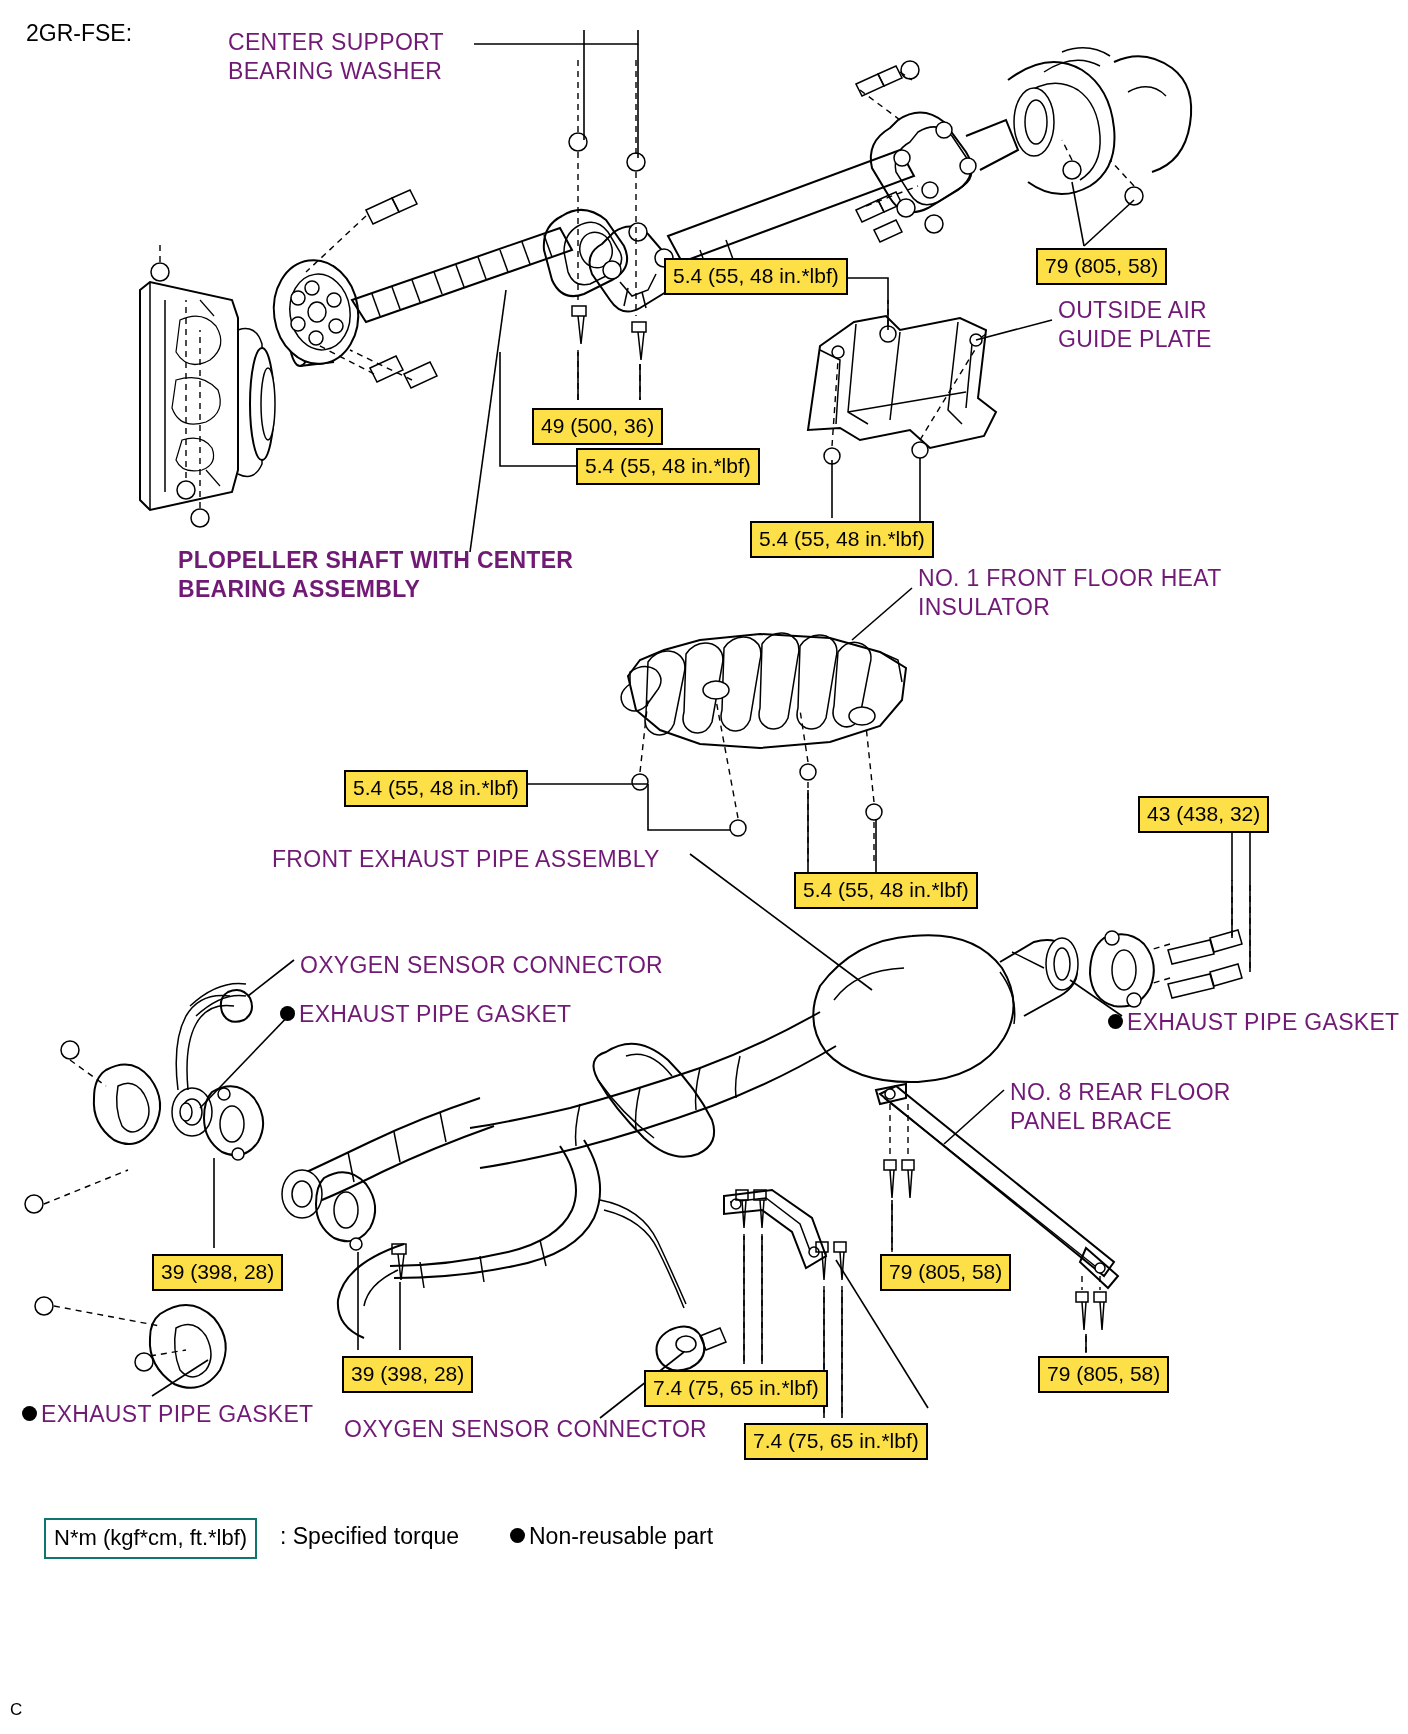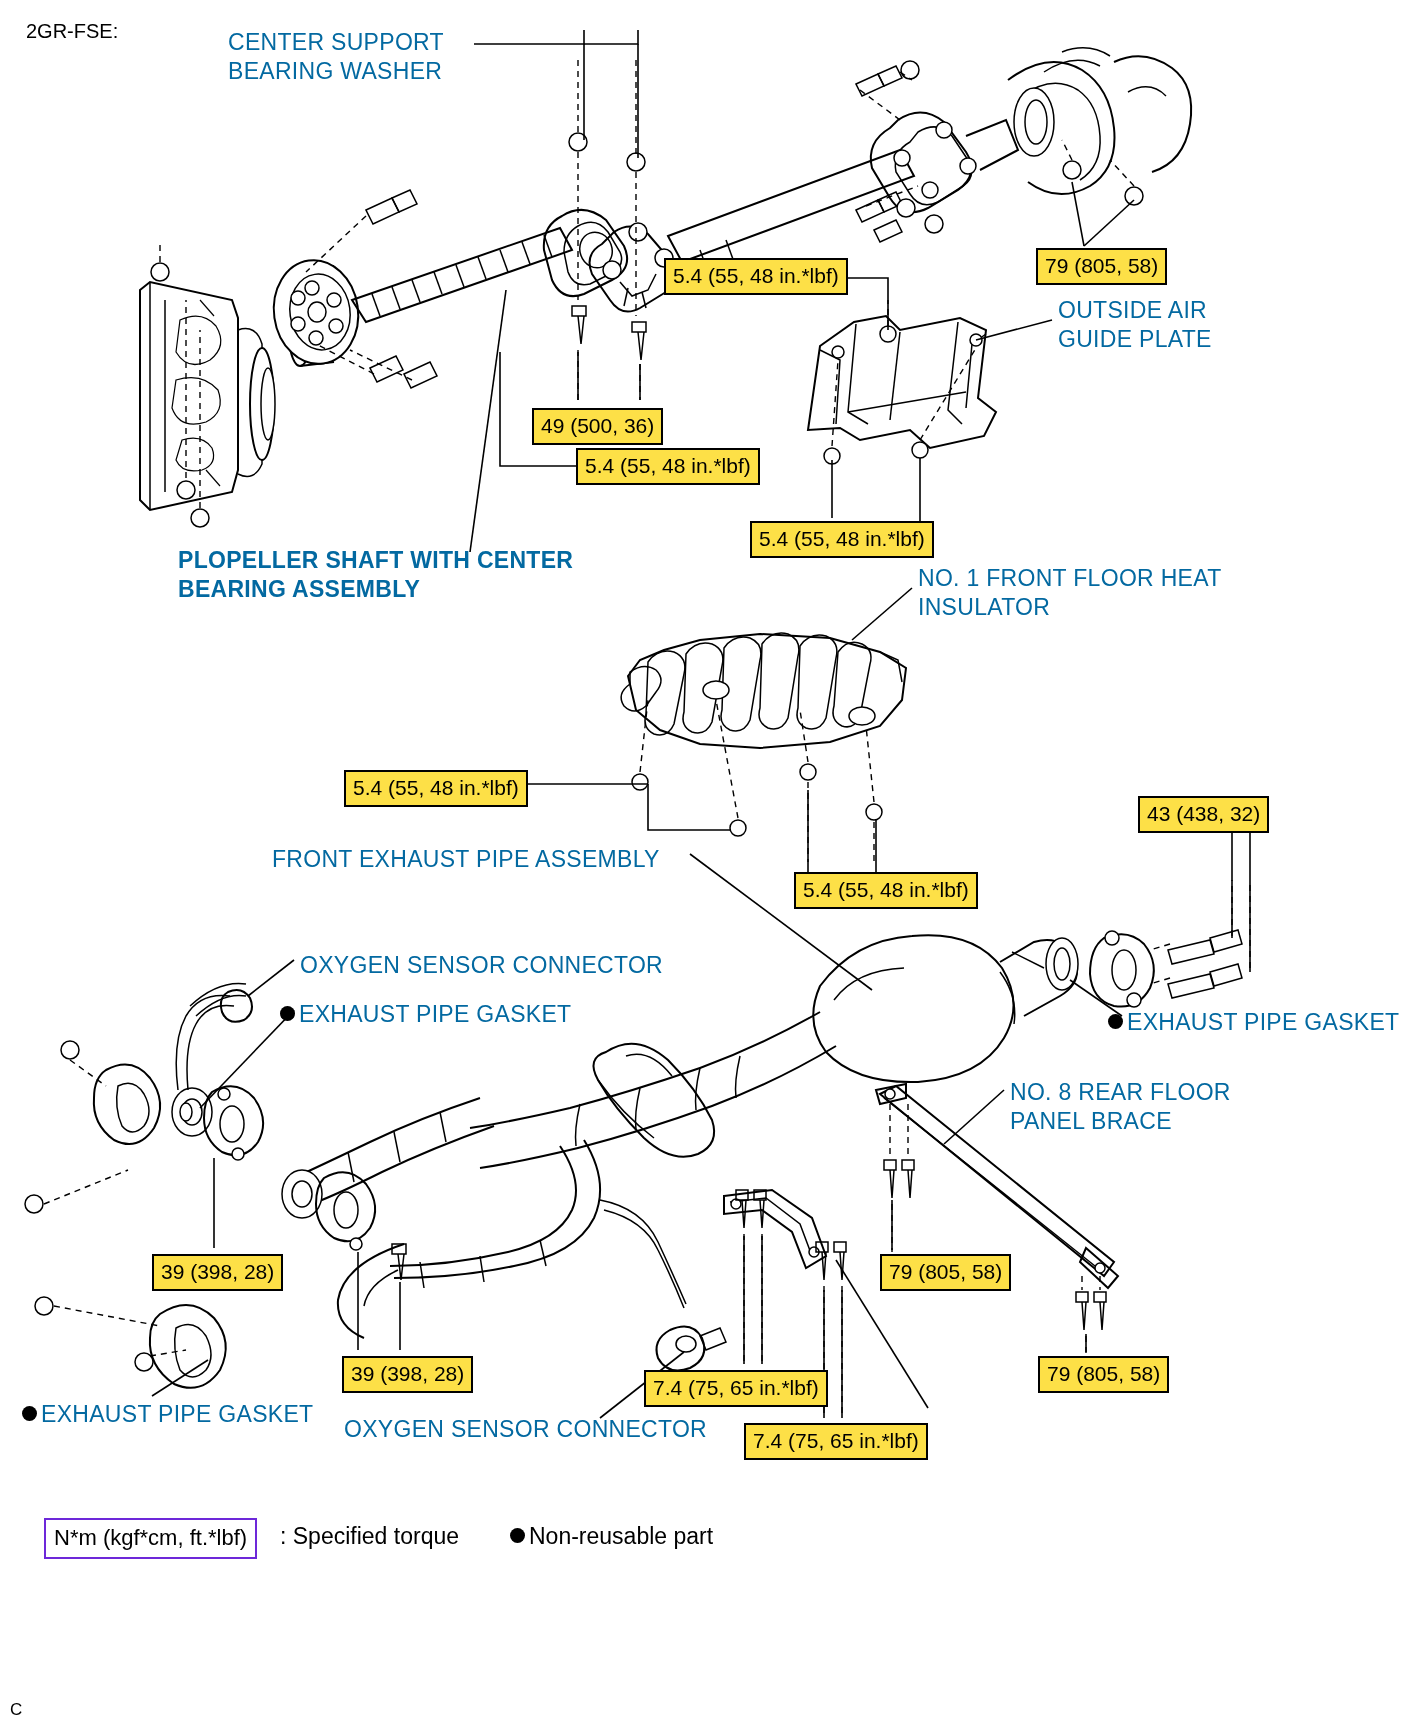--- a/index.html
+++ b/index.html
@@ -26,45 +26,45 @@
     left: 0; top: 0;
     width: 1408px;
     height: 1734px;
   }
   .lbl {
     position: absolute;
     font-size: 23px;
     line-height: 29px;
     letter-spacing: 0.3px;
     white-space: pre;
-    color: #0369a1;
+    color: #701a75;
   }
   .torque {
     position: absolute;
     font-size: 21px;
     line-height: 24px;
     border: 2px solid #000;
     background: #fde047;
     padding: 4px 7px 5px 7px;
     white-space: nowrap;
   }
   .hdr {
     position: absolute;
-    font-size: 20px;
-    white-space: pre;
-  }
-  .footnote {
-    position: absolute;
     font-size: 23px;
     white-space: pre;
   }
+  .footnote {
+    position: absolute;
+    font-size: 23px;
+    white-space: pre;
+  }
   .footbox {
     position: absolute;
     font-size: 22px;
-    border: 2px solid #6d28d9;
+    border: 2px solid #0f766e;
     background: #fff;
     padding: 5px 8px 6px 8px;
     white-space: nowrap;
   }
   .bullet {
     display: inline-block;
     width: 15px;
     height: 15px;
     border-radius: 50%;
     background: #000;

